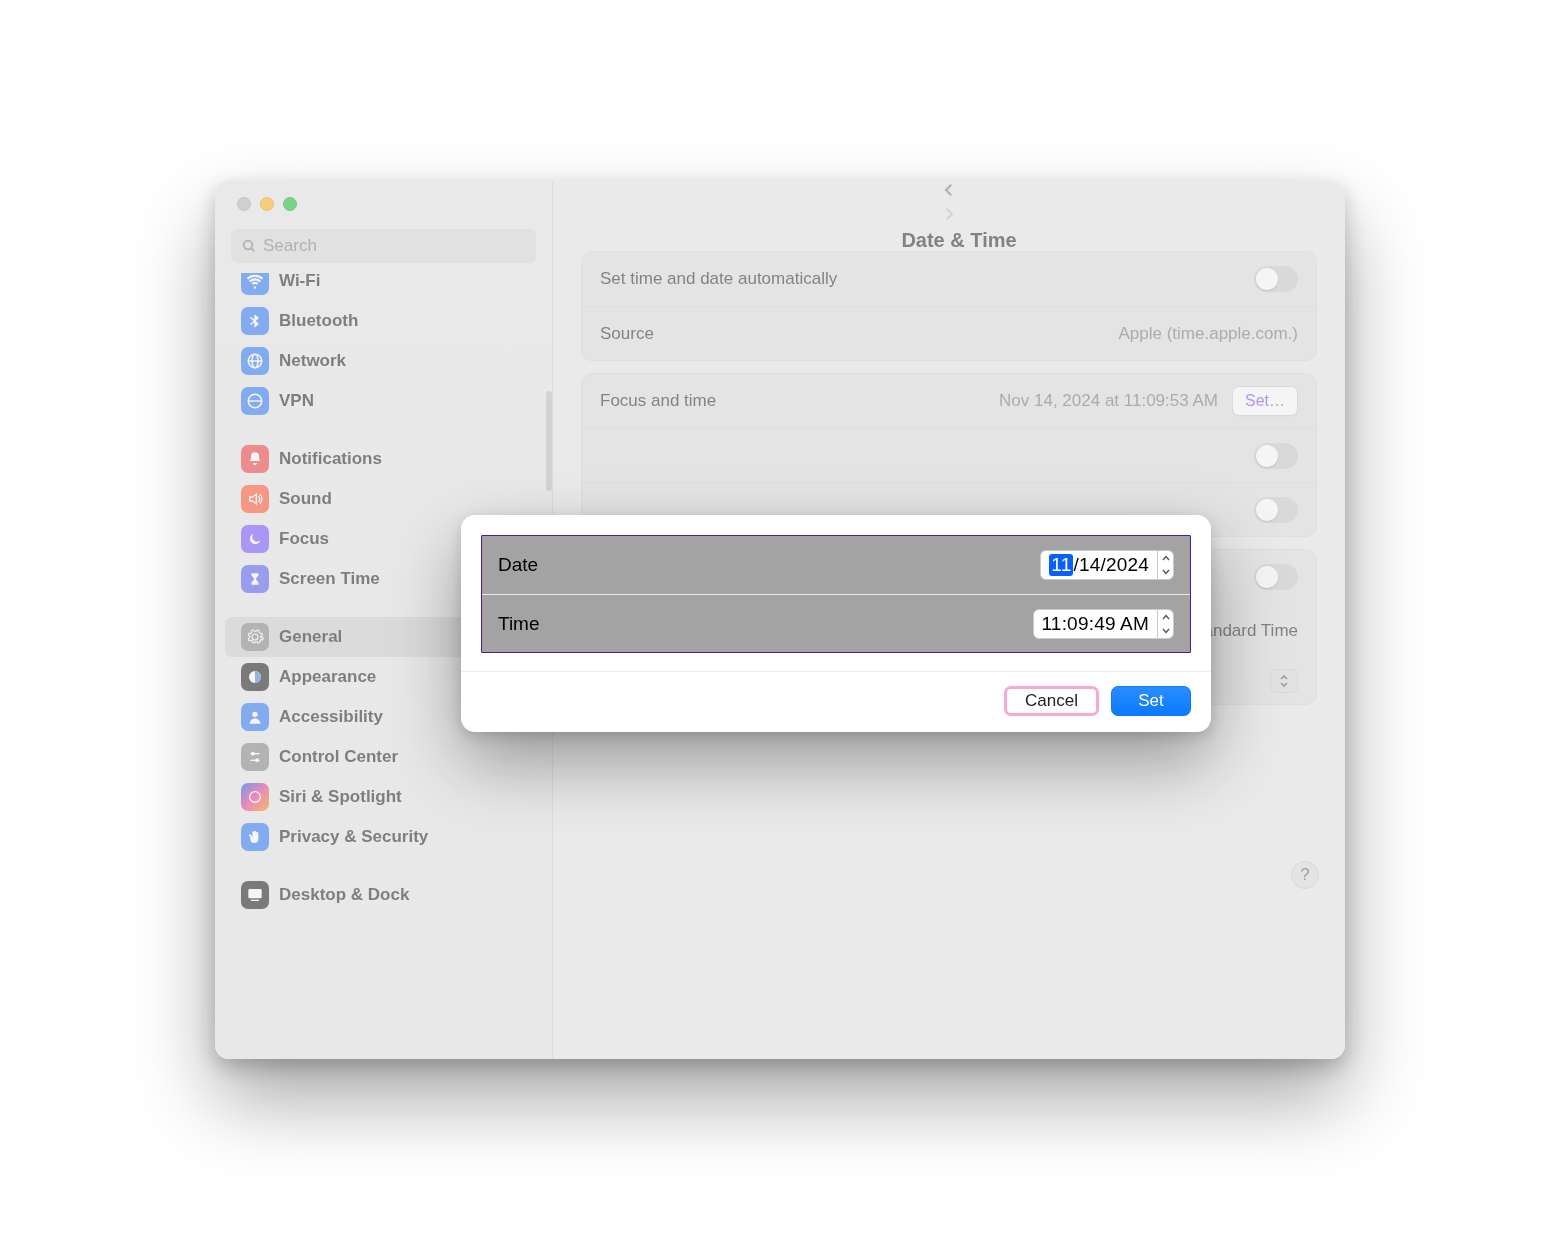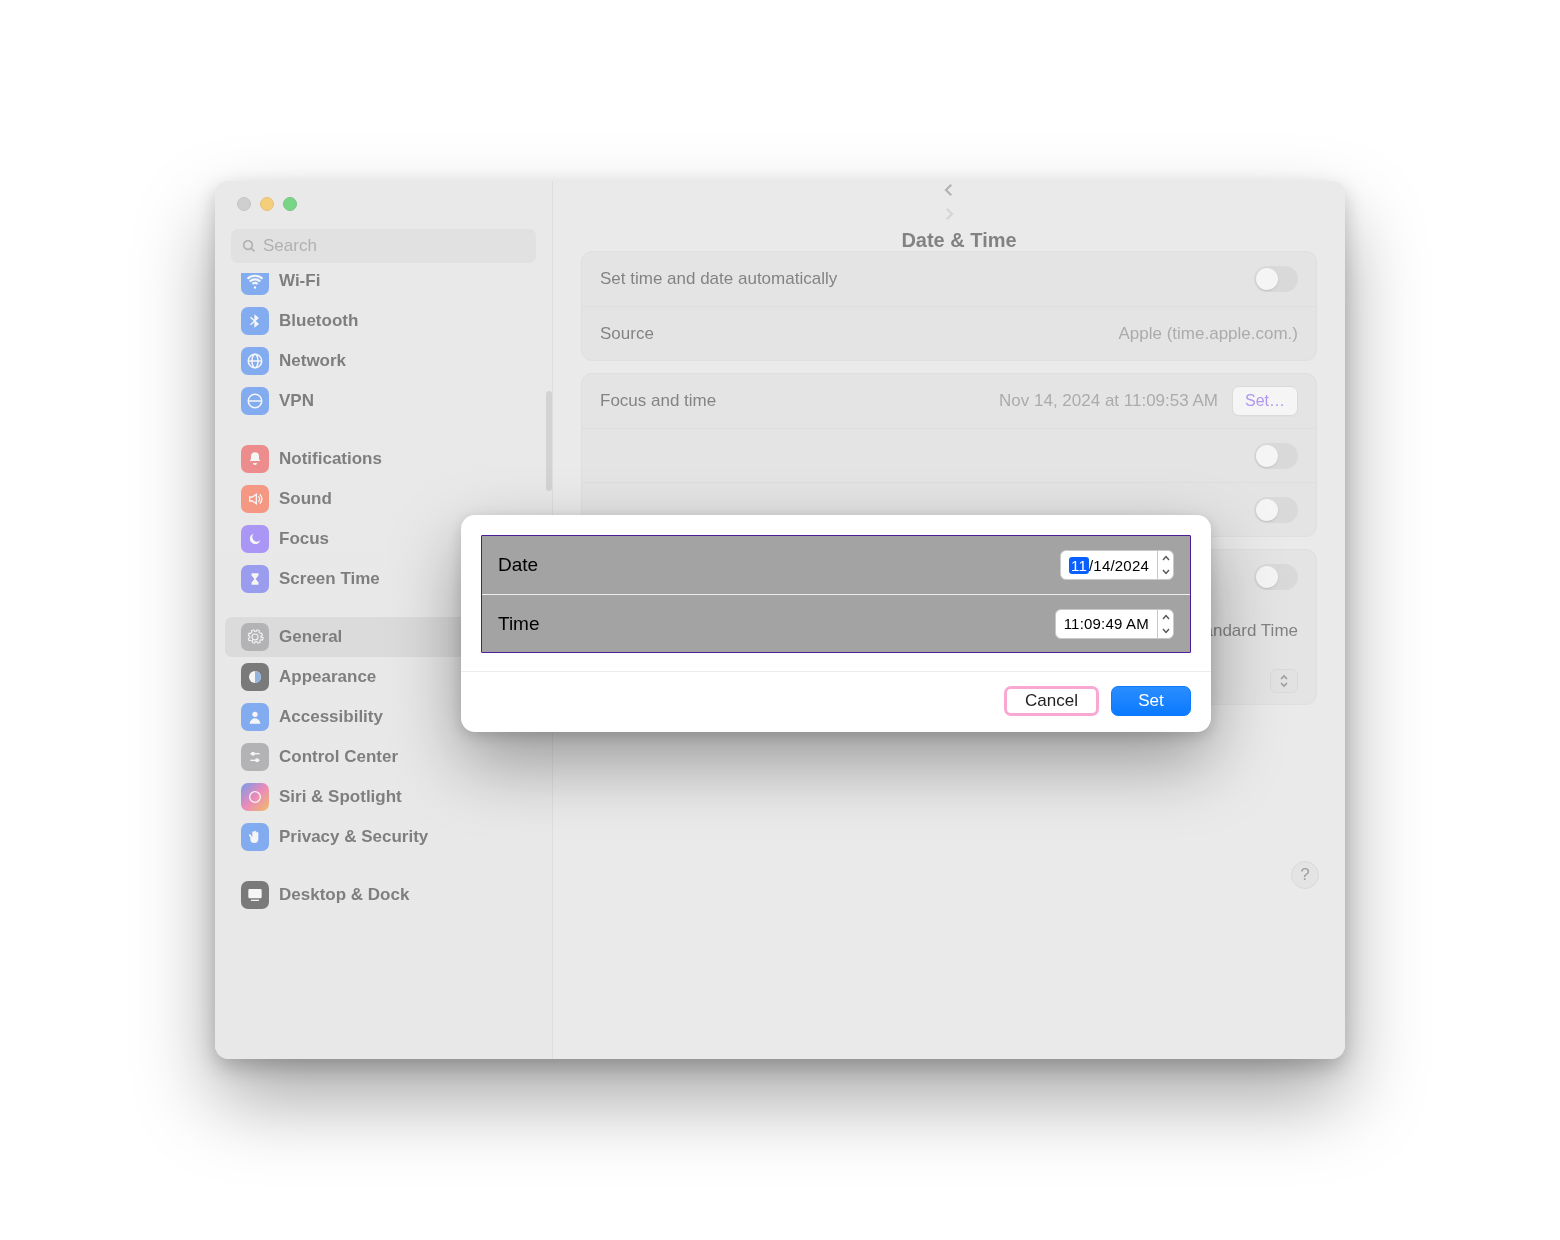--- a/index.html
+++ b/index.html
@@ -64,21 +64,21 @@
 .modal{
   position:absolute; left:246px; top:334px;
   width:750px; background:#fff; border-radius:14px;
   box-shadow:0 30px 70px rgba(0,0,0,0.35), 0 4px 14px rgba(0,0,0,0.15);
   padding:20px 20px 16px;
 }
 .mpanel{ border:1px solid #4c1d95; border-radius:1px; background:#a3a3a3; }
 .mrow{ display:flex; align-items:center; justify-content:space-between; height:58px; padding:0 16px; font-size:19px;}
 .mrow+.mrow{border-top:1px solid #ececec}
 .stepper{ display:flex; align-items:center; border:1px solid #c9c9c9; border-radius:6px; height:30px; background:#fff;}
-.stepper-text{ padding:0 8px; display:flex; align-items:center; font-size:15px; letter-spacing:0.2px;}
+.stepper-text{ padding:0 8px; display:flex; align-items:center; font-size:19px; letter-spacing:0.2px;}
 .sel{ background:#0a60ff; color:#fff; border-radius:3px; padding:0 2px;}
 .step-arrows{ width:16px; height:100%; border-left:1px solid #c9c9c9; display:flex; flex-direction:column;}
 .sa{ flex:1; display:flex; align-items:center; justify-content:center;}
 .actions{ display:flex; justify-content:flex-end; gap:12px; margin-top:18px; padding-top:14px; border-top:1px solid #ececec; margin-left:-20px; margin-right:-20px; padding-left:20px; padding-right:20px;}
 .btn{ height:30px; min-width:80px; border-radius:7px; font-size:17px; padding:0 18px; display:flex; align-items:center; justify-content:center;}
 .btn-sec{ background:#fff;border:3px solid #f9a8d4;color:#222}
 .btn-pri{ background:#0a7aff;border:1px solid #0a7aff;color:#fff; background:linear-gradient(#2b8dff,#0a7aff);}
 
 
 .ic-blue{background:#3b82f6}.ic-red{background:#f04b4a}.ic-orange{background:#fd5e3b}

